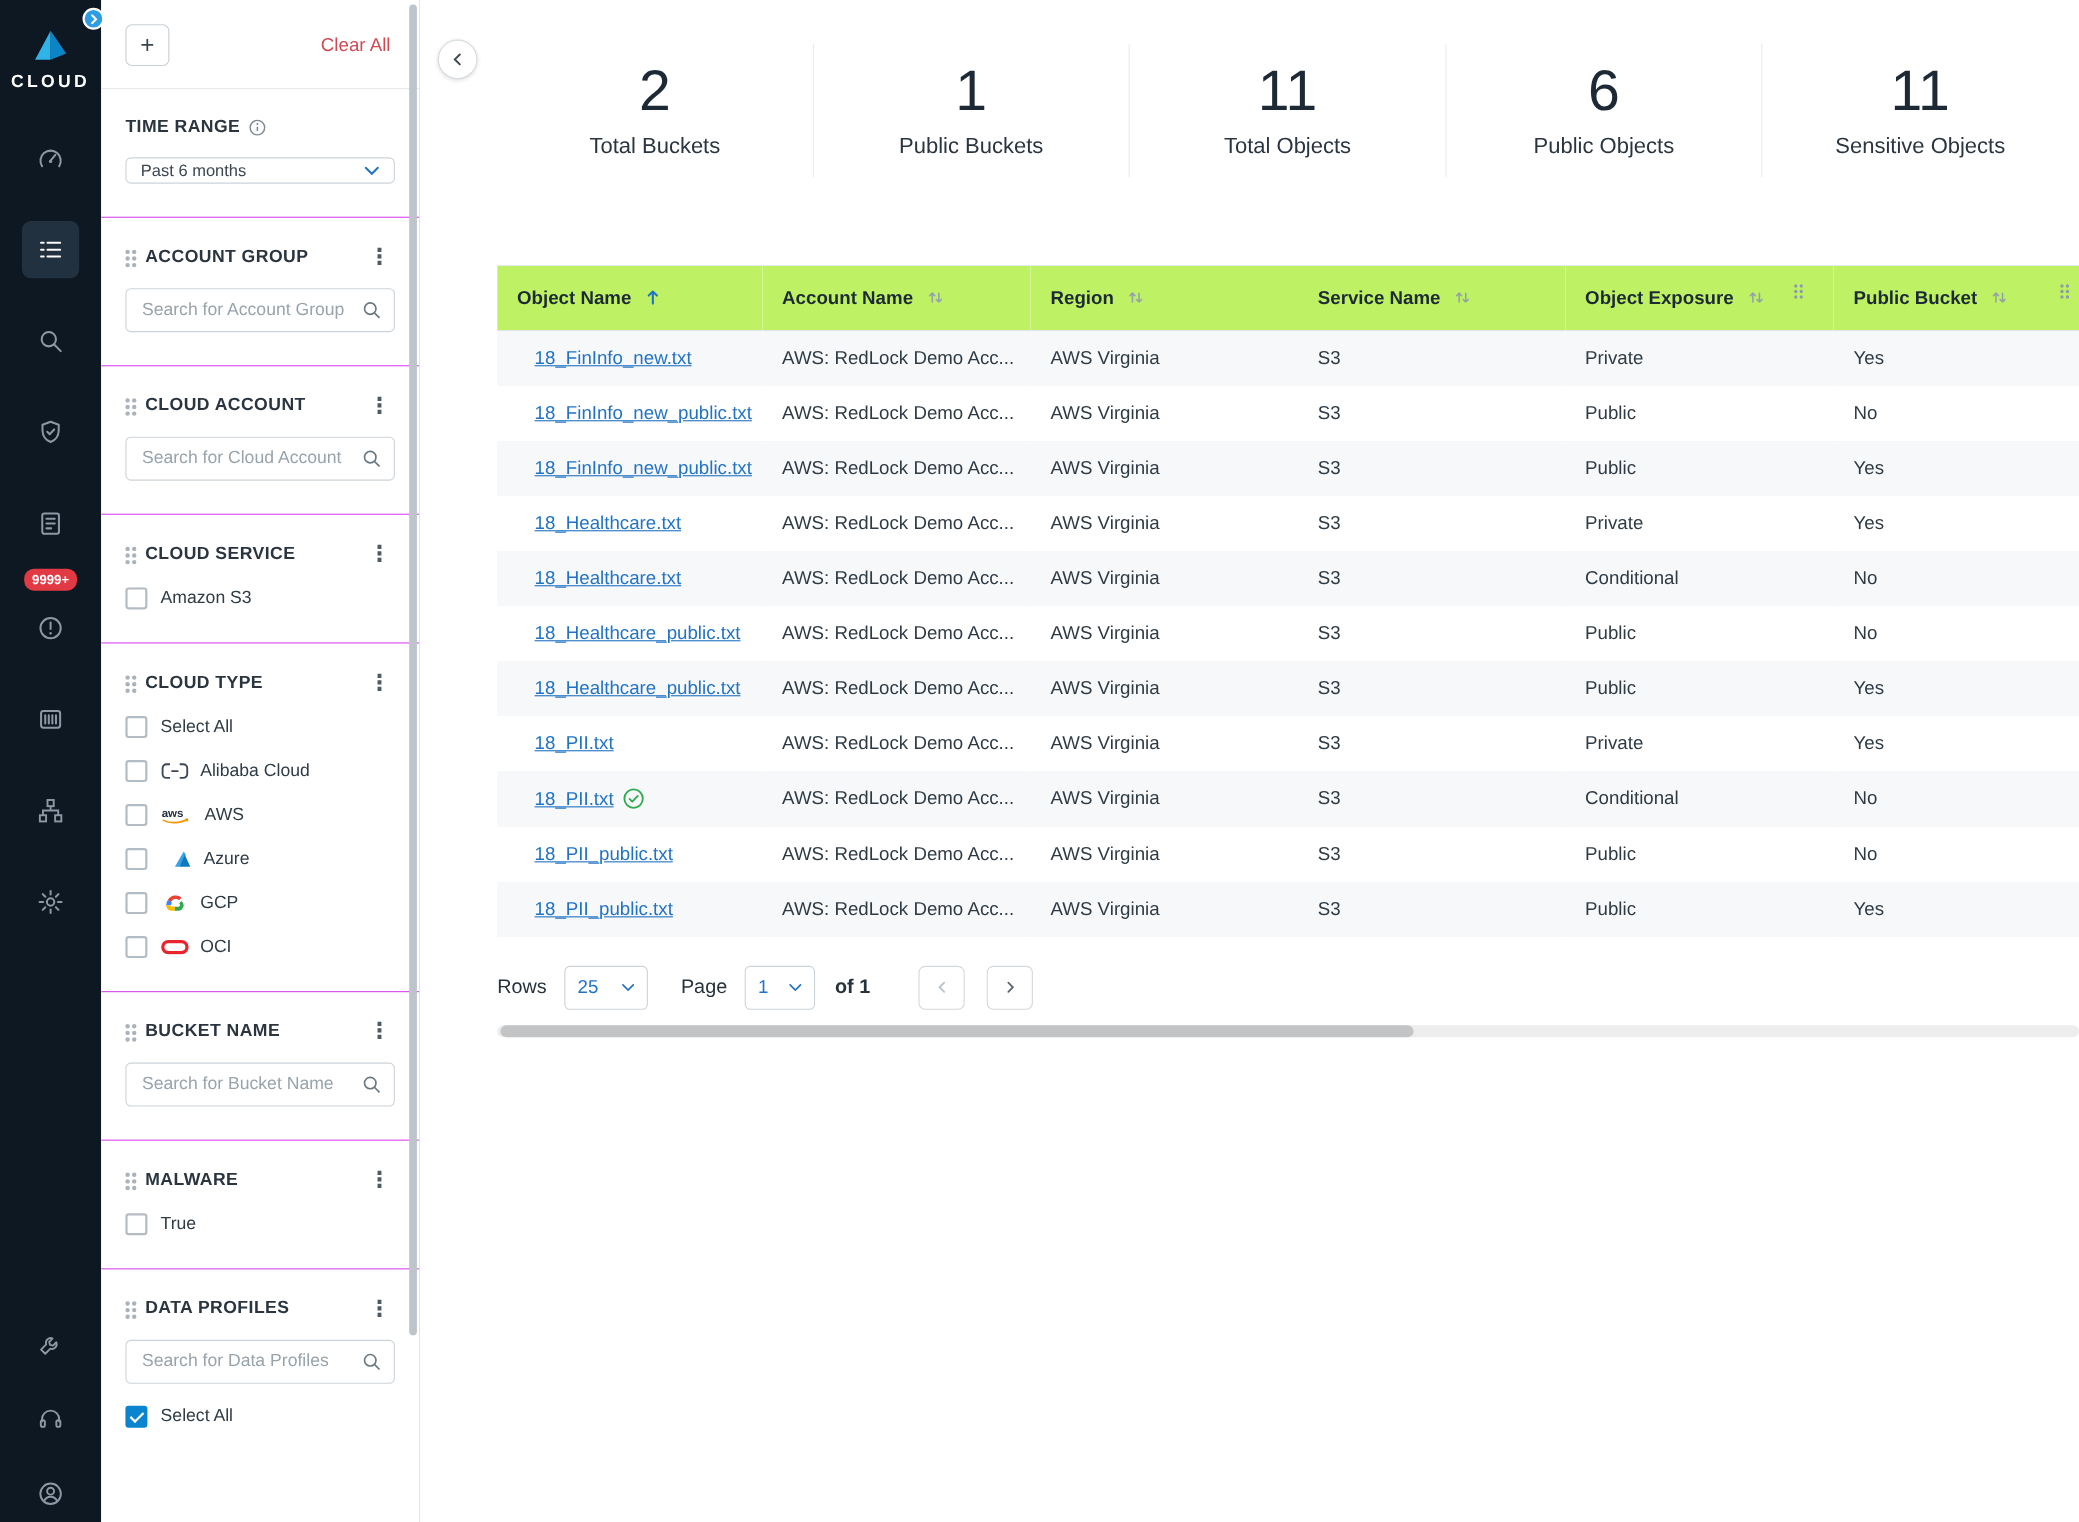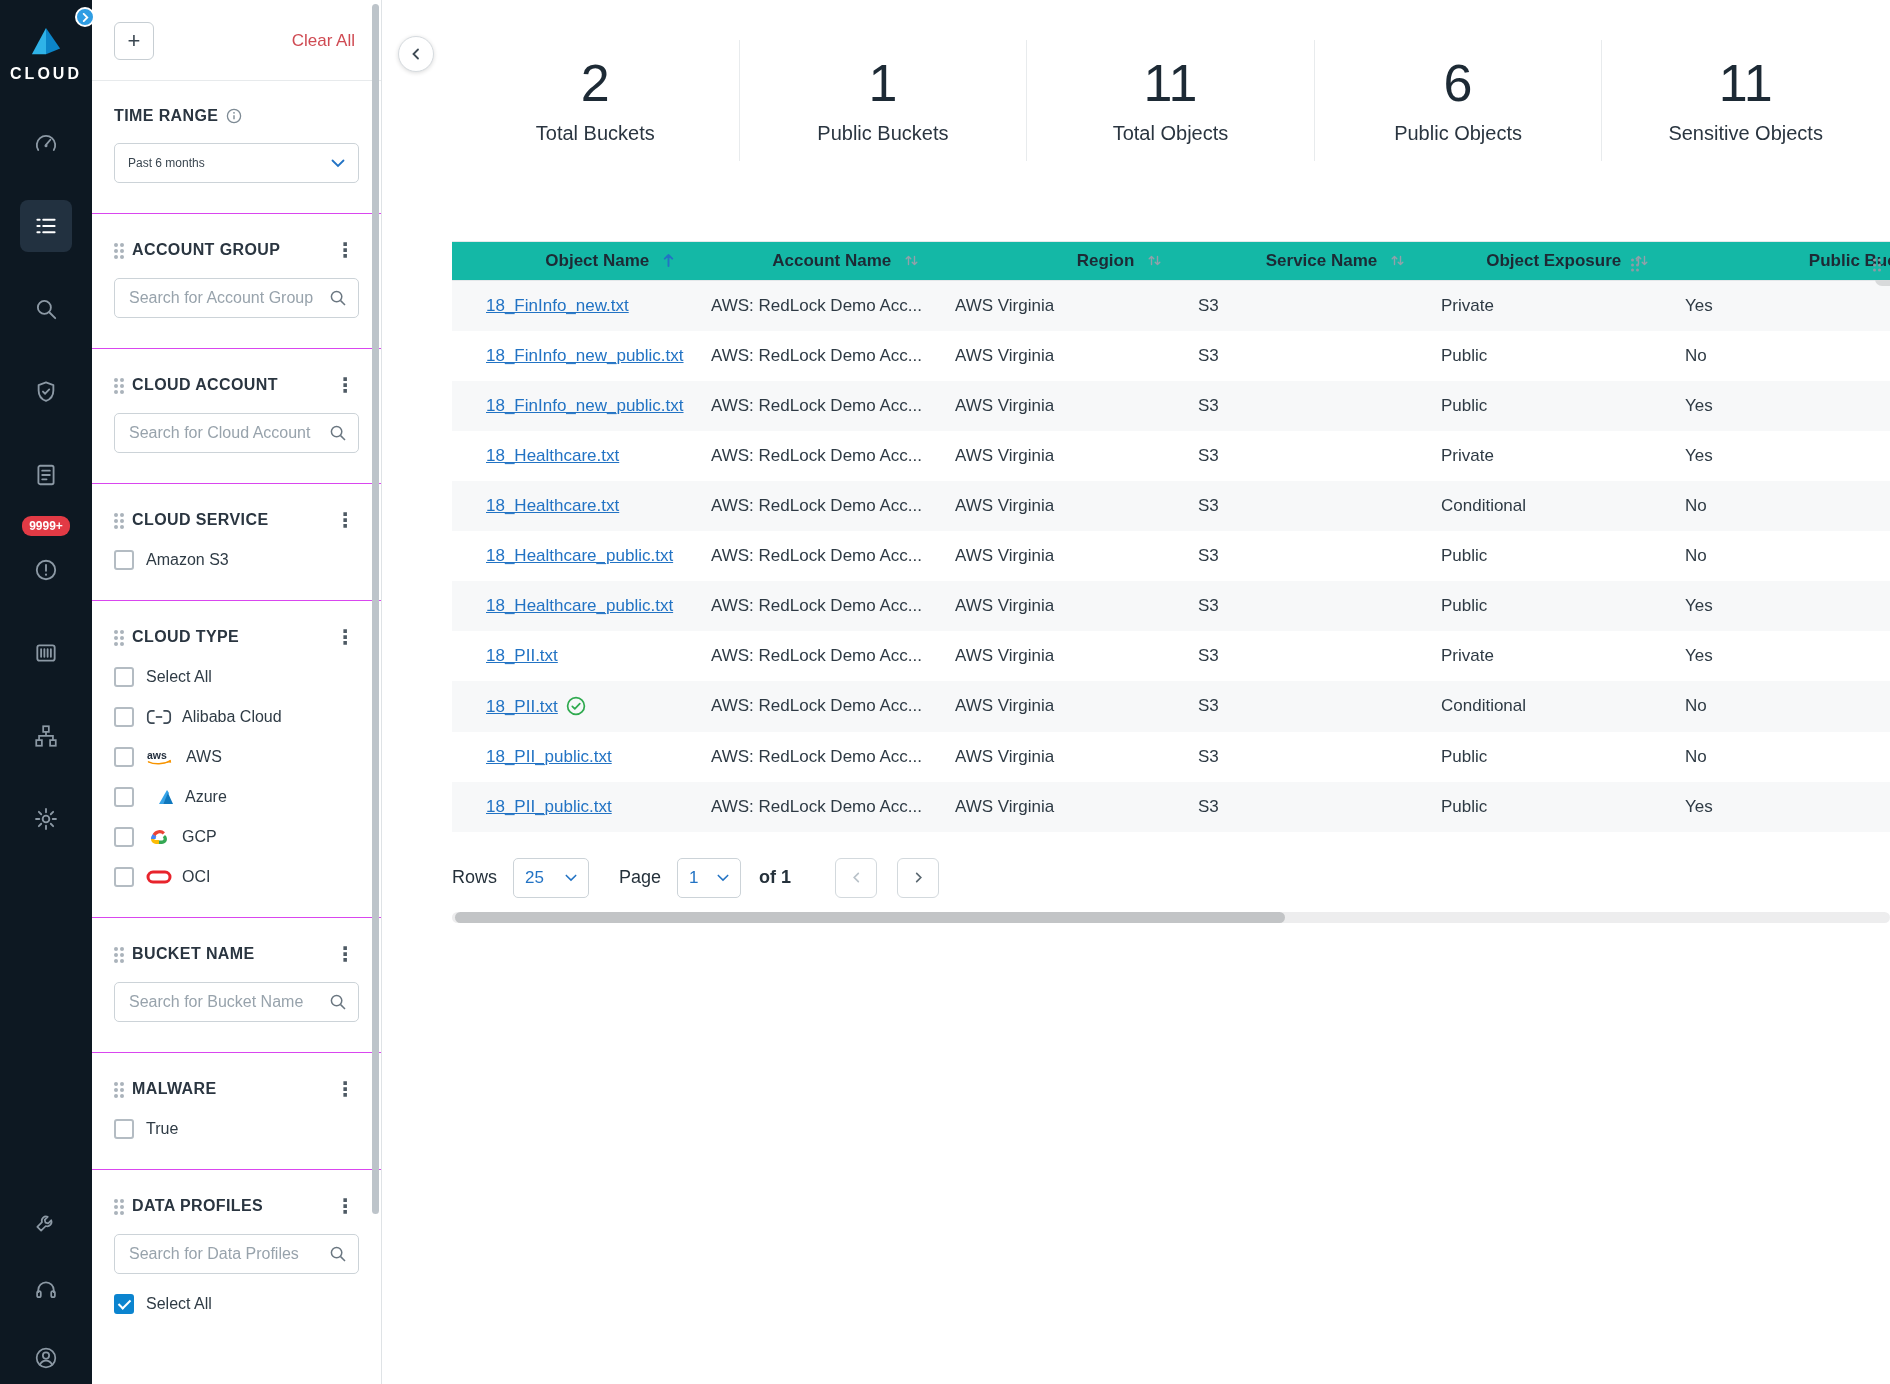--- a/index.html
+++ b/index.html
@@ -42,23 +42,23 @@
   .drag-dots { width:4px; height:4px; border-radius:50%; background:#aab3bb; flex:none;
     box-shadow:6px 0 0 #aab3bb,0 6px 0 #aab3bb,6px 6px 0 #aab3bb,0 12px 0 #aab3bb,6px 12px 0 #aab3bb;
     margin:-10px 14px 0 0; }
   .kebab { margin-left:auto; color:#4e5a64; font-size:20px; font-weight:bold; line-height:1; padding:0 4px; }
   .info-icon { margin-left:8px; }
   .search-box { margin-top:18px; position:relative; }
   .search-box input { width:100%; height:40px; border:1px solid #ccd3d8; border-radius:5px;
     padding:0 40px 0 14px; font-size:16px; color:#3a4650; outline:none; }
   input::placeholder { color:#98a3ac; }
   .search-glass { position:absolute; right:12px; top:11px; }
-  .select-box { margin-top:18px; height:40px; border:1px solid #ccd3d8; border-radius:5px;
+  .select-box { margin-top:18px; height:24px; border:1px solid #ccd3d8; border-radius:5px;
     display:flex; align-items:center; justify-content:space-between; padding:0 13px;
-    font-size:12px; color:#3a4650; cursor:pointer; background:#fff; }
+    font-size:15px; color:#3a4650; cursor:pointer; background:#fff; }
   .checkbox-row { display:flex; align-items:center; margin-top:20px; font-size:16px; color:#2f3b45; }
   .checkbox-row:first-of-type { margin-top:20px; }
   .cb { position:relative; width:20px; height:20px; border:2px solid #b4bcc3; border-radius:3px;
     background:#fff; flex:none; margin-right:12px; cursor:pointer; }
   .cb.checked { background:#0b84cf; border-color:#0b84cf; }
   .cb.checked::after { content:""; position:absolute; left:5px; top:1px; width:5px; height:10px;
     border:solid #fff; border-width:0 2.5px 2.5px 0; transform:rotate(45deg); }
   .ct-icon { margin-right:10px; display:inline-flex; align-items:center; }
   .fp-scrollbar { position:absolute; top:4px; right:2px; width:7px; height:1210px;
     background:#bdc4ca; border-radius:4px; }
@@ -72,23 +72,23 @@
   .stats-row { display:flex; margin:40px 0 0 70px; width:1437px; }
   .stat { flex:1; text-align:center; padding:14px 0 16px 0; }
   .stat + .stat { border-left:1px solid #e8ebed; }
   .stat-value { font-size:52px; font-weight:500; color:#1d2a35; line-height:1.15; }
   .stat-label { font-size:20px; color:#2a3540; margin-top:8px; }
   .corner-scroll { position:absolute; right:0; top:272px; width:15px; height:14px;
     background:#d8dadb; border-radius:8px 0 0 8px; }
 
   .table-wrap { margin:80px 0 0 70px; width:1438px; overflow:hidden; }
   table { border-collapse:collapse; table-layout:fixed; width:1515px; }
-  th { position:relative; text-align:right; font-size:17px; font-weight:bold; color:#1d2a35;
-    padding:9px 18px; border-top:1px solid #e4e8ea; border-bottom:1px solid #e4e8ea;
-    background:#14b8a6; white-space:nowrap; cursor:pointer; }
+  th { position:relative; text-align:left; font-size:17px; font-weight:bold; color:#1d2a35;
+    padding:19px 18px; border-top:1px solid #e4e8ea; border-bottom:1px solid #e4e8ea;
+    background:#bef264; white-space:nowrap; cursor:pointer; }
   td { font-size:17px; color:#2e3a44; padding:15px 18px; white-space:nowrap; overflow:hidden; }
   tr.odd td { background:#f7f8f9; }
   .obj-link { color:#2273c4; text-decoration:underline; }
   .sort-ico { margin-left:8px; vertical-align:-2px; }
   .col-ico-right { position:absolute; top:15px; }
   .verified { vertical-align:-4px; margin-left:8px; }
 
   .pagination { display:flex; align-items:center; margin:26px 0 0 70px; font-size:18px; color:#25313b; }
   .pg-label { margin-right:16px; }
   .pg-select { display:flex; align-items:center; justify-content:space-between;

